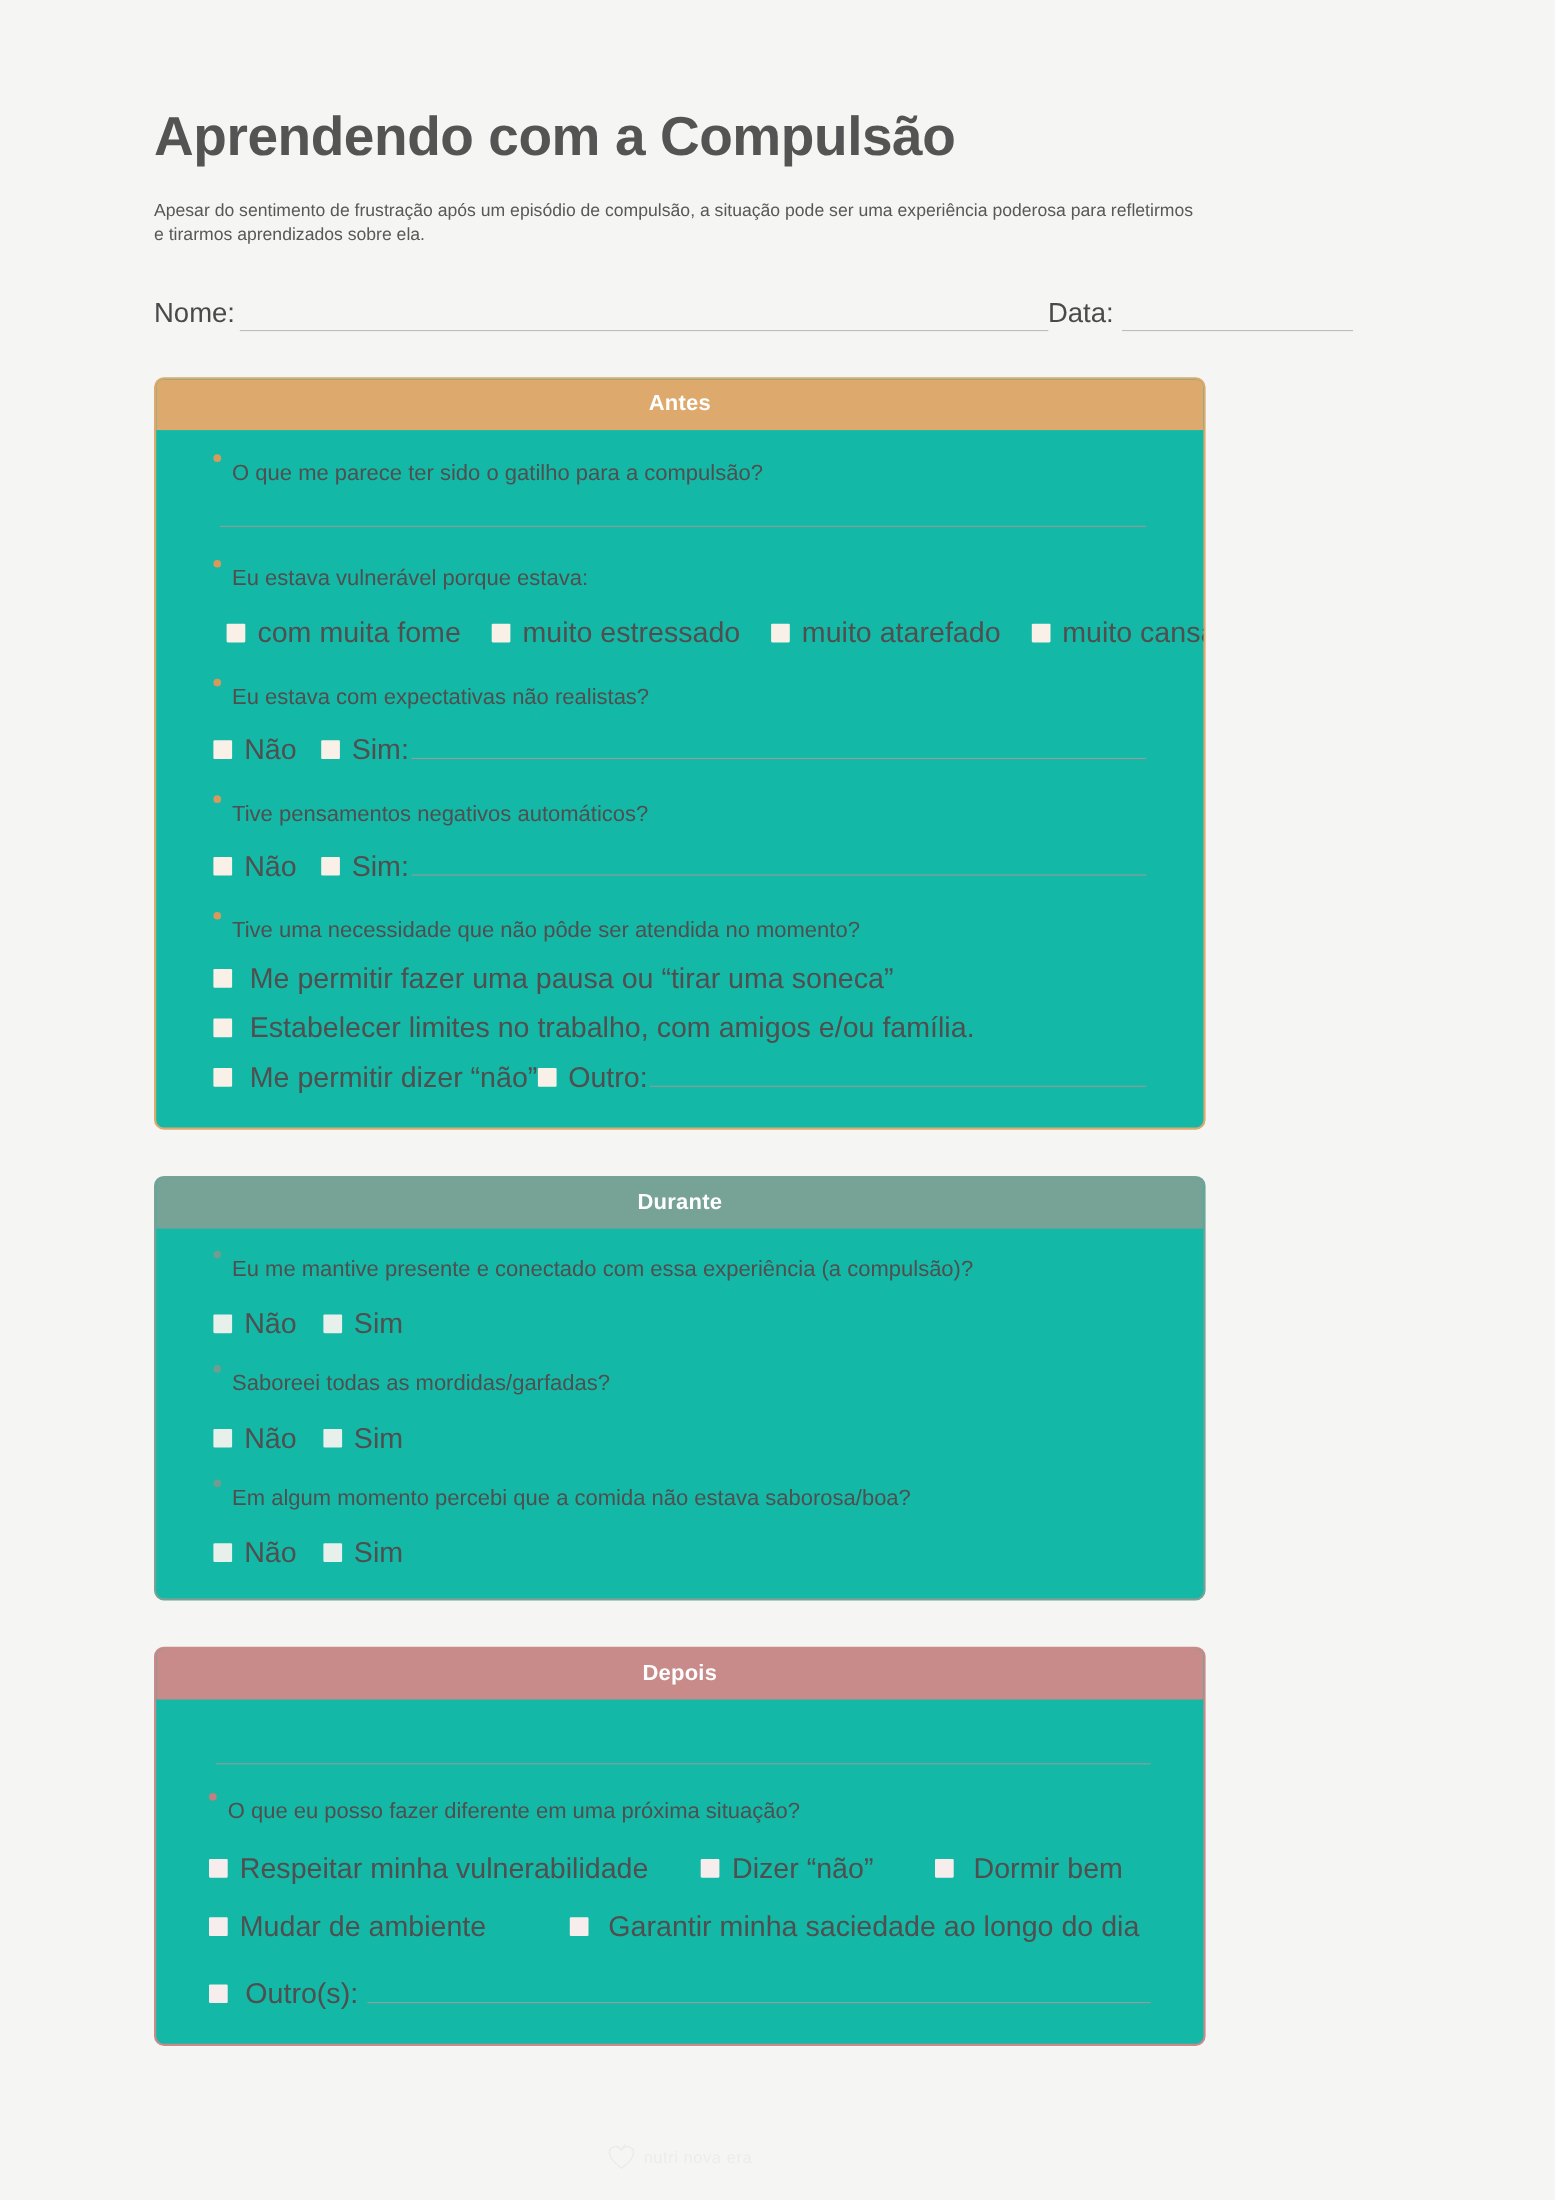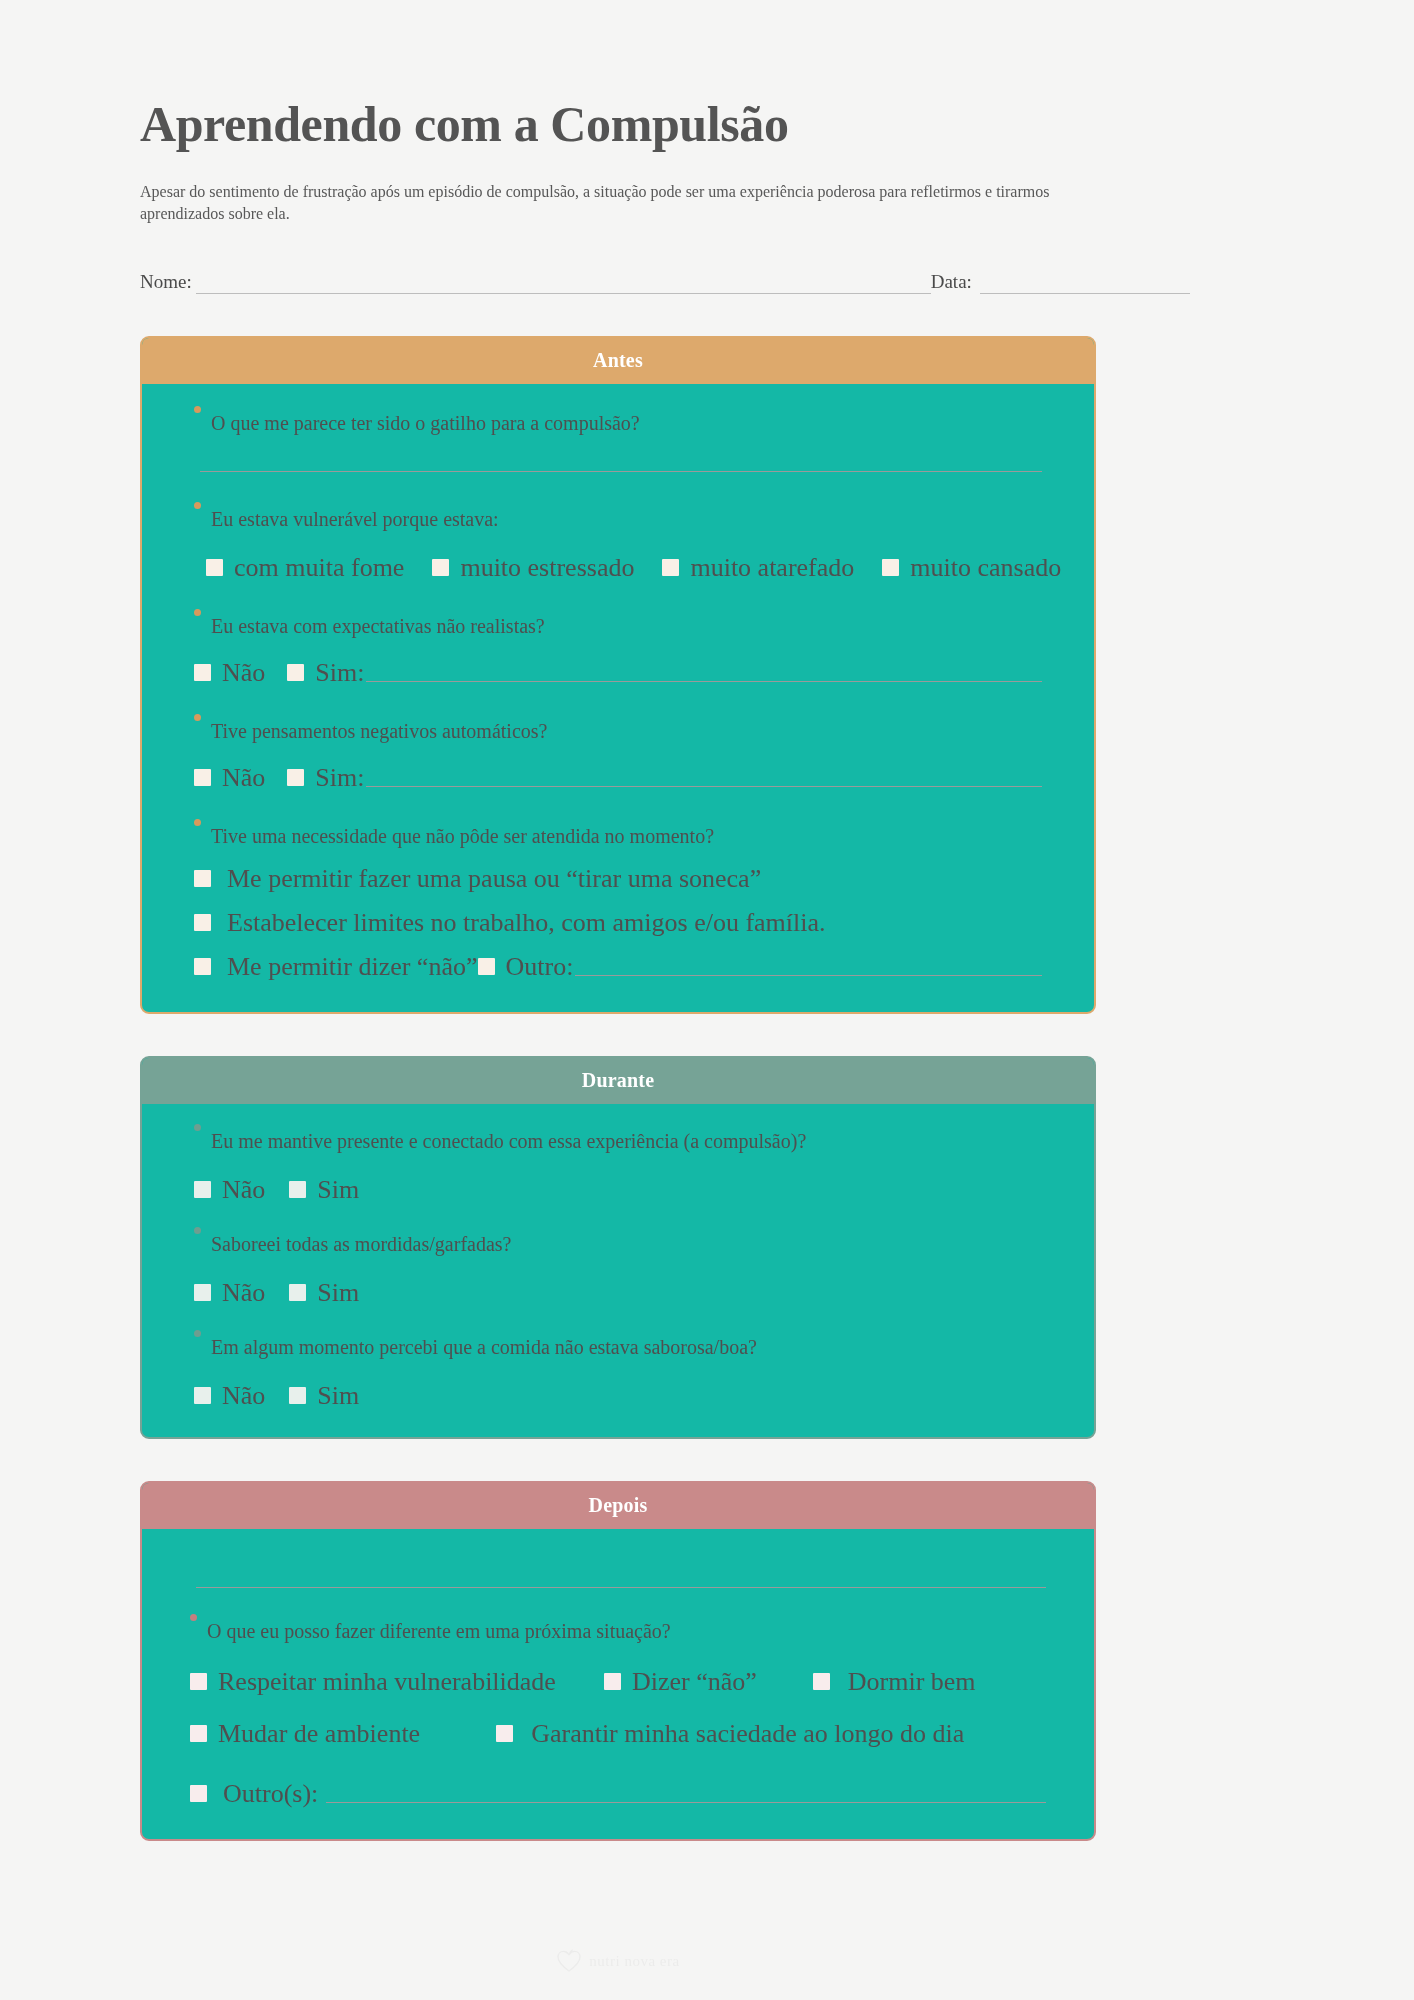--- a/index.html
+++ b/index.html
@@ -10,21 +10,20 @@
     background: #f5f5f4;
     font-family: "Liberation Sans", sans-serif;
   }
 
   .page {
     position: relative;
     width: 1236px;
     height: 2000px;
     padding: 0 140px;
     overflow: hidden;
-    font-family: Liberation Serif, serif;
   }
 
   
   .doc-title {
     margin-top: 98px;
     font-size: 50px;
     font-weight: bold;
     letter-spacing: -0.4px;
     color: #545454;
     line-height: 1.05;
@@ -39,21 +38,21 @@
   }
 
   
   .id-row {
     display: flex;
     align-items: flex-end;
     margin-top: 45px;
     gap: 0;
   }
   .id-label {
-    font-size: 19px;
+    font-size: 25px;
     color: #4a4a4a;
     white-space: nowrap;
     padding-bottom: 1px;
   }
   .id-rule {
     border-bottom: 1.4px solid #bdbdbd;
     height: 22px;
   }
   .id-rule.name  { flex: 0 0 735px; margin-left: 4px; }
   .id-spacer     { flex: 1 1 auto; }

